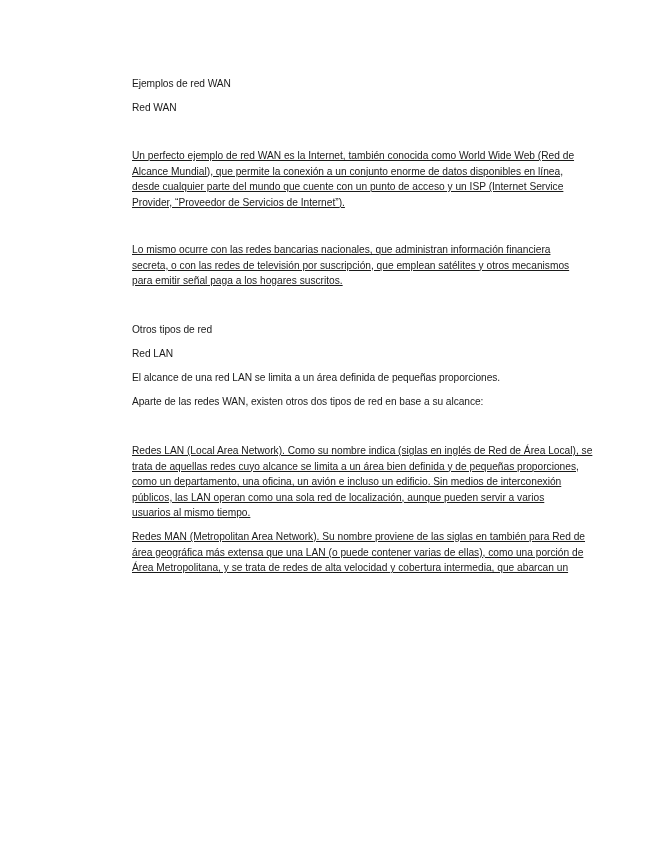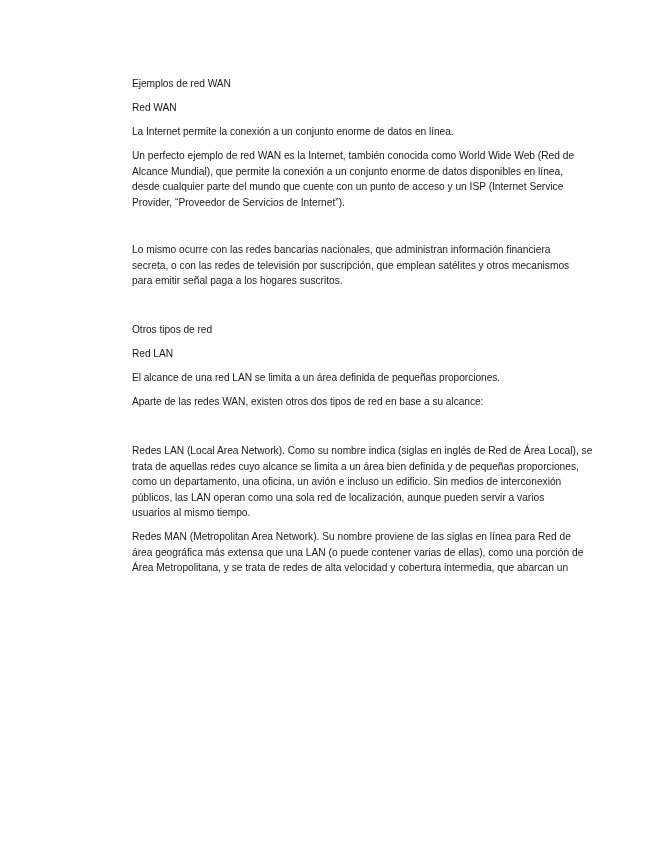--- a/index.html
+++ b/index.html
@@ -1,29 +1,28 @@
 <!DOCTYPE html>
 <html><head>
 <meta charset="utf-8">
 <style>
   html, body { margin: 0; padding: 0; background: #ffffff; }
   body { width: 655px; height: 848px; position: relative; overflow: hidden;
          font-family: "Liberation Sans", "DejaVu Sans", sans-serif; color: #1a1a1a; }
   .page { position: absolute; left: 12px; top: 0; width: 655px; height: 848px; background: #fff; margin-left: 29px; }
   .line { position: absolute; left: 91px; font-size: 10.2px; line-height: 15.5px; white-space: nowrap; letter-spacing: -0.05px; }
   .para { position: absolute; left: 91px; width: 480px; font-size: 10.2px; line-height: 15.5px; }
-  .para span { display: block; white-space: nowrap; }
+  .para span { display: block; white-space: nowrap; text-decoration: underline; }
 </style>
 </head>
 <body>
 
 <div class="page">
   <div class="line" style="top:76px">Ejemplos de red WAN</div>
   <div class="line" style="top:100px">Red WAN</div>
-  <div class="line" style="top:124px">La Internet permite la conexión a un conjunto enorme de datos en línea.</div>
 
   <div class="para" style="top:148px">
     <span>Un perfecto ejemplo de red WAN es la Internet, también conocida como World Wide Web (Red de</span>
     <span>Alcance Mundial), que permite la conexión a un conjunto enorme de datos disponibles en línea,</span>
     <span>desde cualquier parte del mundo que cuente con un punto de acceso y un ISP (Internet Service</span>
     <span>Provider, “Proveedor de Servicios de Internet”).</span>
   </div>
 
   <div class="para" style="top:242px">
     <span>Lo mismo ocurre con las redes bancarias nacionales, que administran información financiera</span>
@@ -38,17 +37,17 @@
 
   <div class="para" style="top:443px">
     <span>Redes LAN (Local Area Network). Como su nombre indica (siglas en inglés de Red de Área Local), se</span>
     <span>trata de aquellas redes cuyo alcance se limita a un área bien definida y de pequeñas proporciones,</span>
     <span>como un departamento, una oficina, un avión e incluso un edificio. Sin medios de interconexión</span>
     <span>públicos, las LAN operan como una sola red de localización, aunque pueden servir a varios</span>
     <span>usuarios al mismo tiempo.</span>
   </div>
 
   <div class="para" style="top:529px">
-    <span>Redes MAN (Metropolitan Area Network). Su nombre proviene de las siglas en línea para Red de</span>
+    <span>Redes MAN (Metropolitan Area Network). Su nombre proviene de las siglas en también para Red de</span>
     <span>área geográfica más extensa que una LAN (o puede contener varias de ellas), como una porción de</span>
     <span>Área Metropolitana, y se trata de redes de alta velocidad y cobertura intermedia, que abarcan un</span>
   </div>
 </div>
 
 </body></html>

